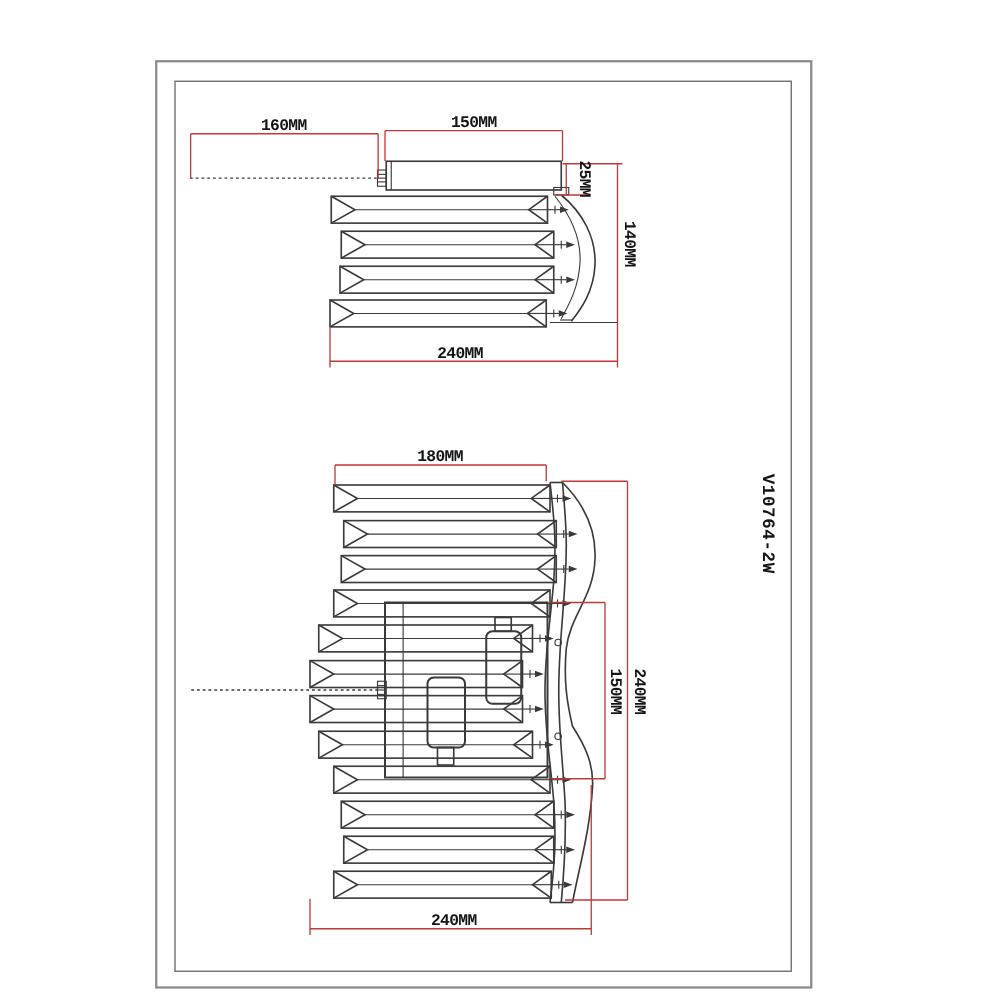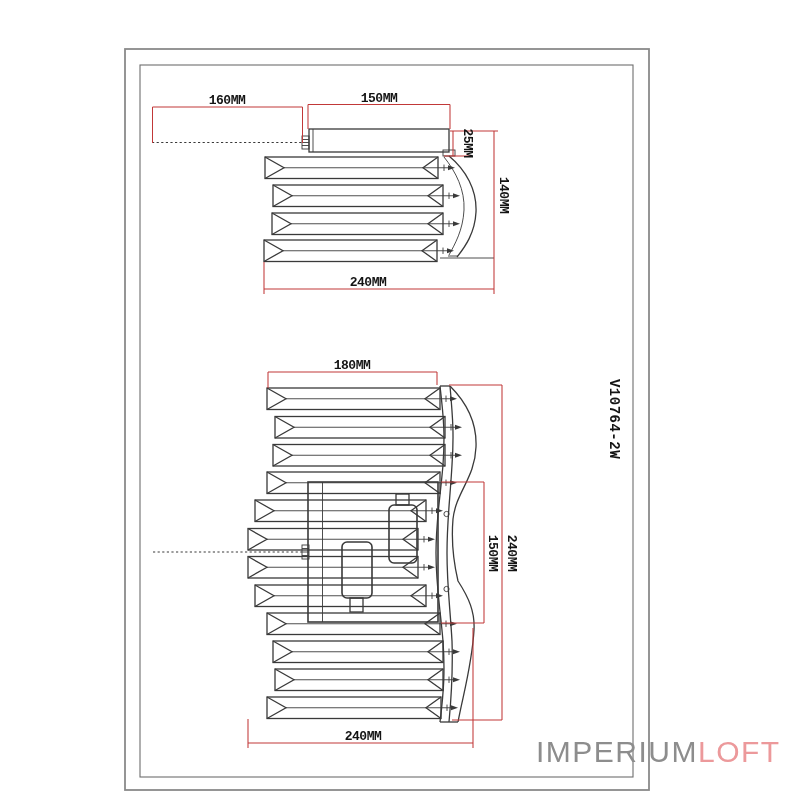--- a/index.html
+++ b/index.html
@@ -306,16 +306,13 @@
         <line class="dim" x1="248" y1="743" x2="473" y2="743"></line>
         <line class="dim" x1="248" y1="719" x2="248" y2="748"></line>
         <line class="dim" x1="473" y1="628" x2="473" y2="748"></line>
         <text class="dim-text" x="363" y="740">240MM</text>
       </g>
     </g>
 
     <text class="code-text" x="610" y="419" transform="rotate(90 610 419)">V10764-2W</text>
   </svg>
 
-  <div class="logo">
-    <span>IMPERIUM</span><span class="accent">LOFT</span>
-  </div>
 </div>
 
 </body></html>

